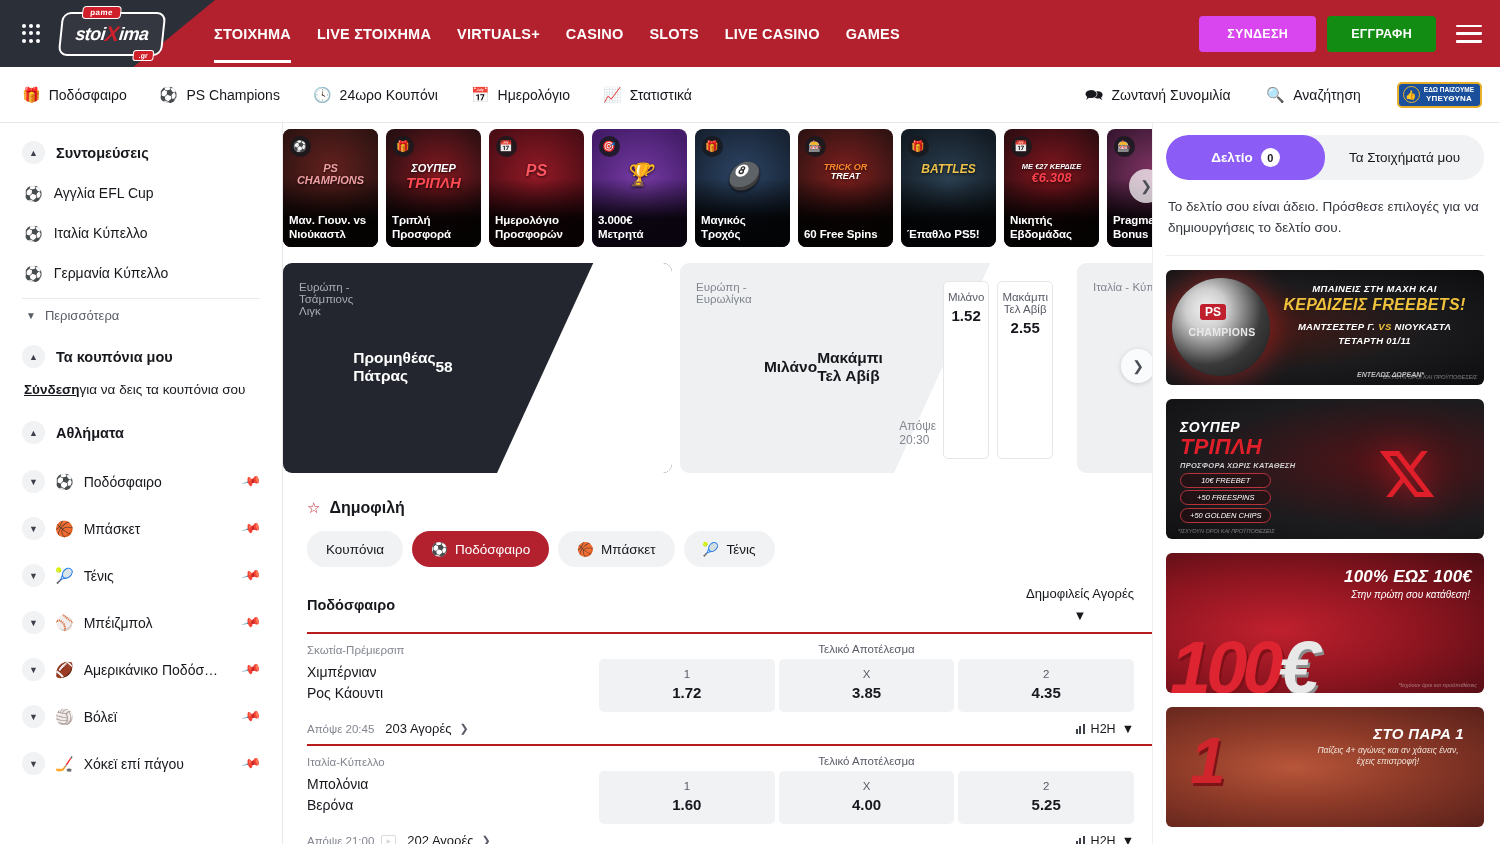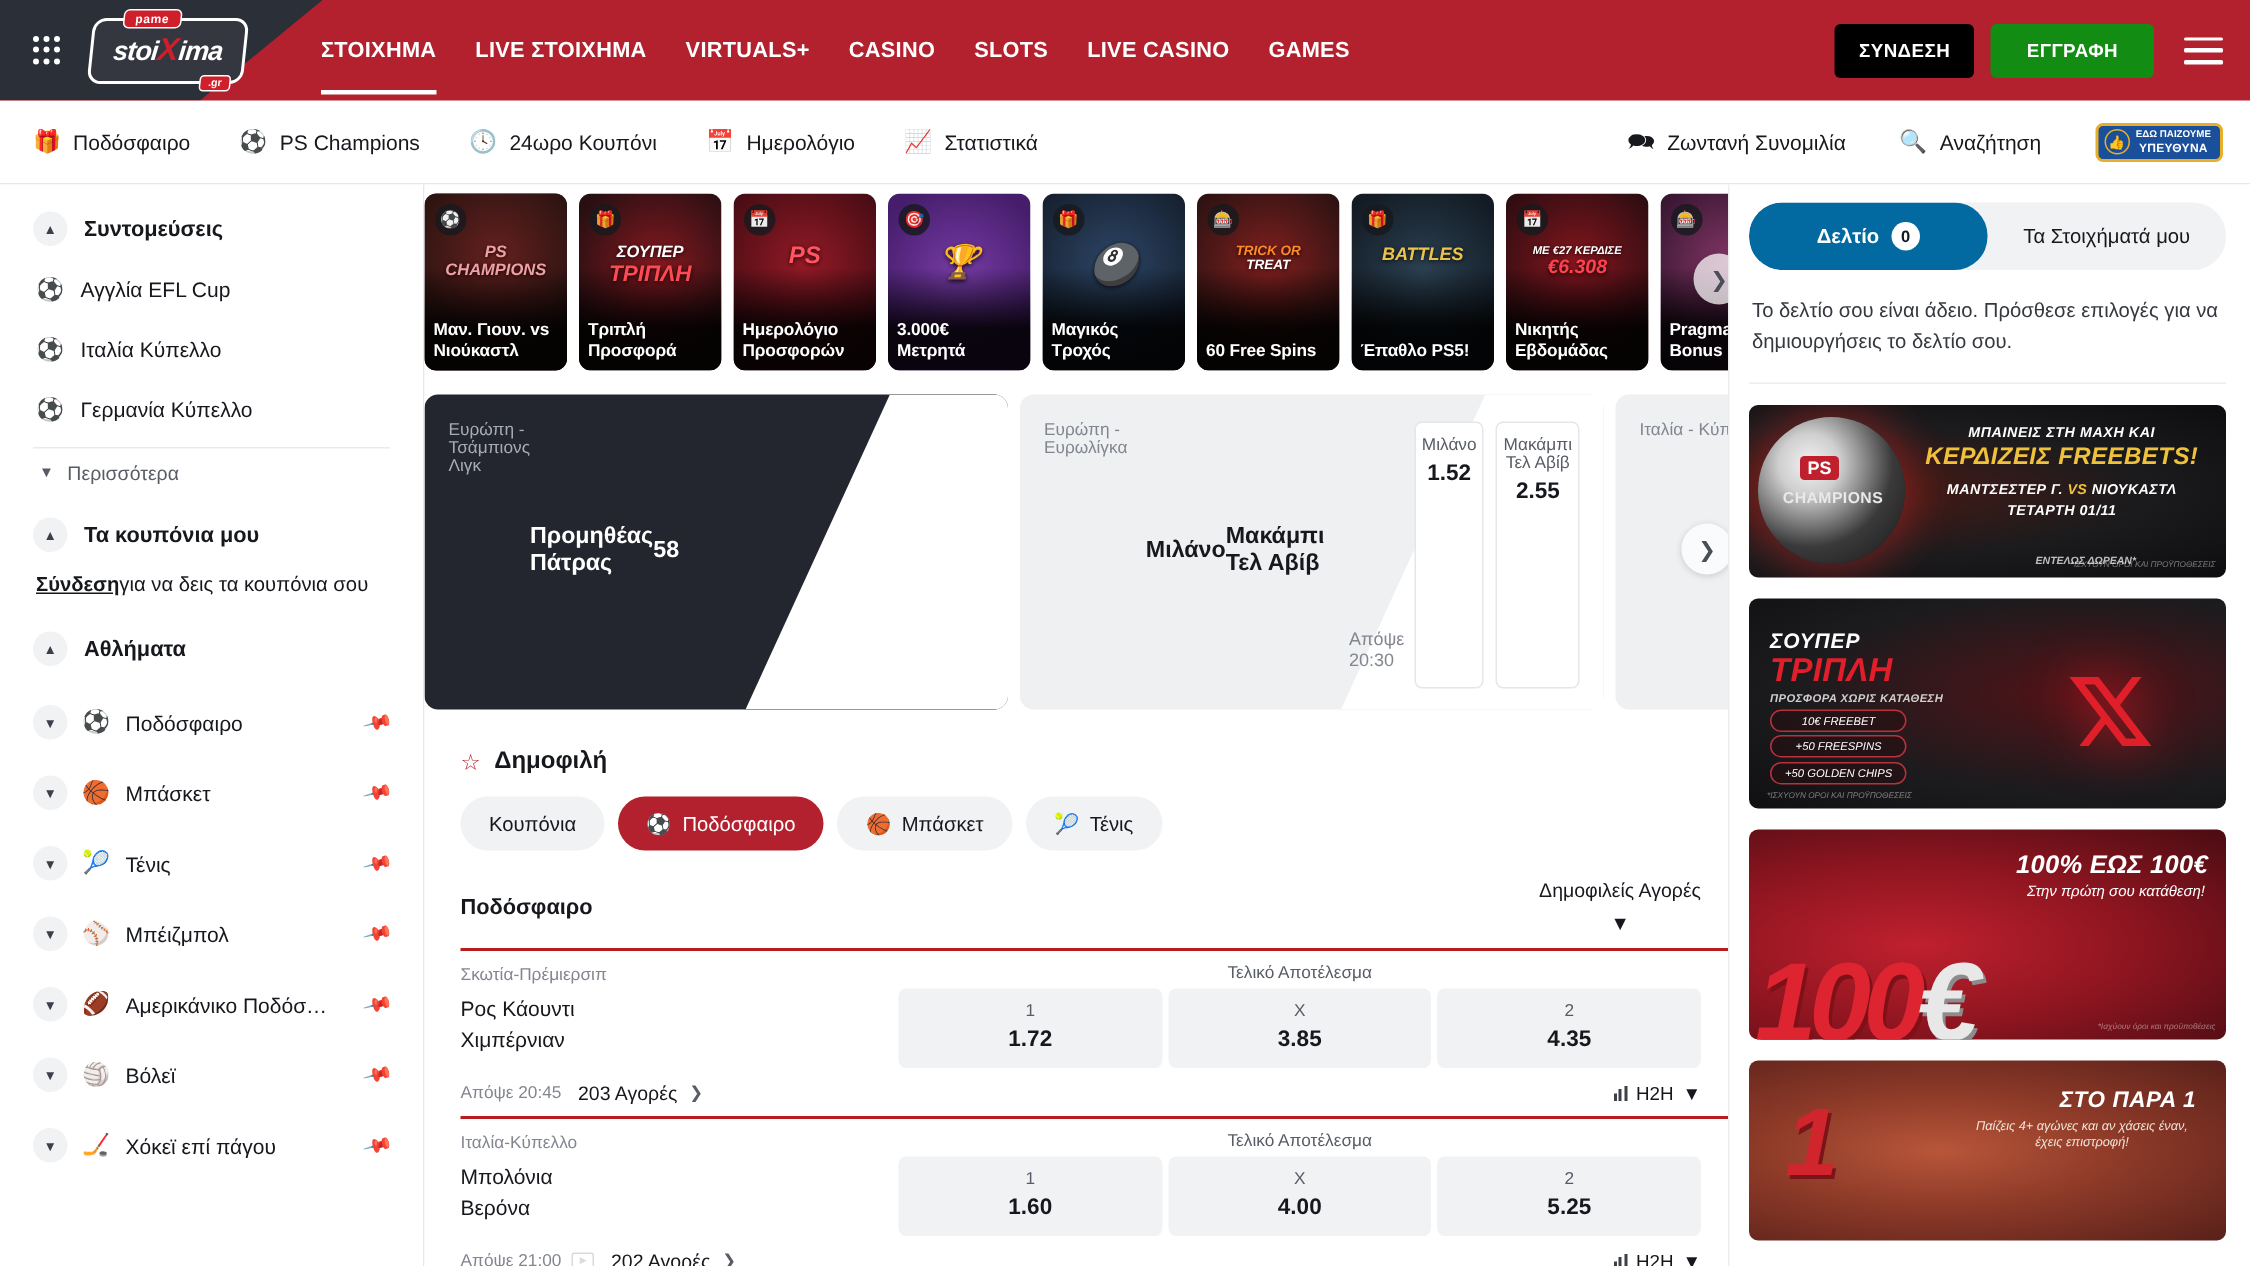--- a/index.html
+++ b/index.html
@@ -96,25 +96,25 @@
     content: ""; position: absolute;
     left: 0; right: 0; bottom: 0; height: 3px;
     background: #fff;
   }
   .topbar-right {
     position: relative; z-index: 3;
     margin-left: auto; margin-right: 18px;
     display: flex; align-items: center; gap: 11px;
   }
   .btn-login {
-    background: #000000; color: #fff;
+    background: #d946ef; color: #fff;
     border: none; border-radius: 4px;
     font-family: inherit;
     font-size: 12.5px; font-weight: bold;
-    padding: 11px 16px;
+    padding: 11px 28px;
     cursor: pointer; letter-spacing: .3px;
   }
   .btn-register {
     background: #128c13; color: #fff;
     border: none; border-radius: 4px;
     font-family: inherit;
     font-size: 12.5px; font-weight: bold;
     padding: 11px 24px;
     cursor: pointer; letter-spacing: .3px;
   }
@@ -345,21 +345,21 @@
   }
   .bs-tabs {
     display: flex; background: #f1f2f4; border-radius: 22px;
     padding: 0; margin-bottom: 15px; overflow: hidden;
   }
   .bs-tab {
     flex: 1; text-align: center; padding: 13px 0;
     font-size: 13.5px; cursor: pointer; color: #16181d;
     display: flex; align-items: center; justify-content: center; gap: 8px;
   }
-  .bs-tab.active { background: #0369a1; color: #fff; font-weight: bold; border-radius: 22px; }
+  .bs-tab.active { background: #8b5cf6; color: #fff; font-weight: bold; border-radius: 22px; }
   .bs-count {
     background: #fff; color: #16181d; border-radius: 50%;
     width: 19px; height: 19px; font-size: 11px; font-weight: bold;
     display: flex; align-items: center; justify-content: center;
   }
   .bs-empty { font-size: 13.5px; color: #35383f; line-height: 1.55; padding: 2px 2px 16px; border-bottom: 1px solid #ededef; }
 
   .banner {
     height: 115px; border-radius: 6px; margin-top: 14px;
     position: relative; overflow: hidden; cursor: pointer;
@@ -779,22 +779,22 @@
         <span class="mk">
           <span>Δημοφιλείς Αγορές</span>
           <span>▼</span>
         </span>
       </div>
 
       <div class="match-row">
         <div class="mr-top">
           <div class="mr-left">
             <div class="mr-league">Σκωτία-Πρέμιερσιπ</div>
+            <div class="mr-team">Χιμπέρνιαν</div>
             <div class="mr-team">Ρος Κάουντι</div>
-            <div class="mr-team">Χιμπέρνιαν</div>
           </div>
           <div class="mr-mkt">
             <div class="mr-mktname">Τελικό Αποτέλεσμα</div>
             <div class="mr-odds">
               <div class="mr-odd">
                 <div class="l">1</div>
                 <div class="v">1.72</div>
               </div>
               <div class="mr-odd">
                 <div class="l">X</div>

